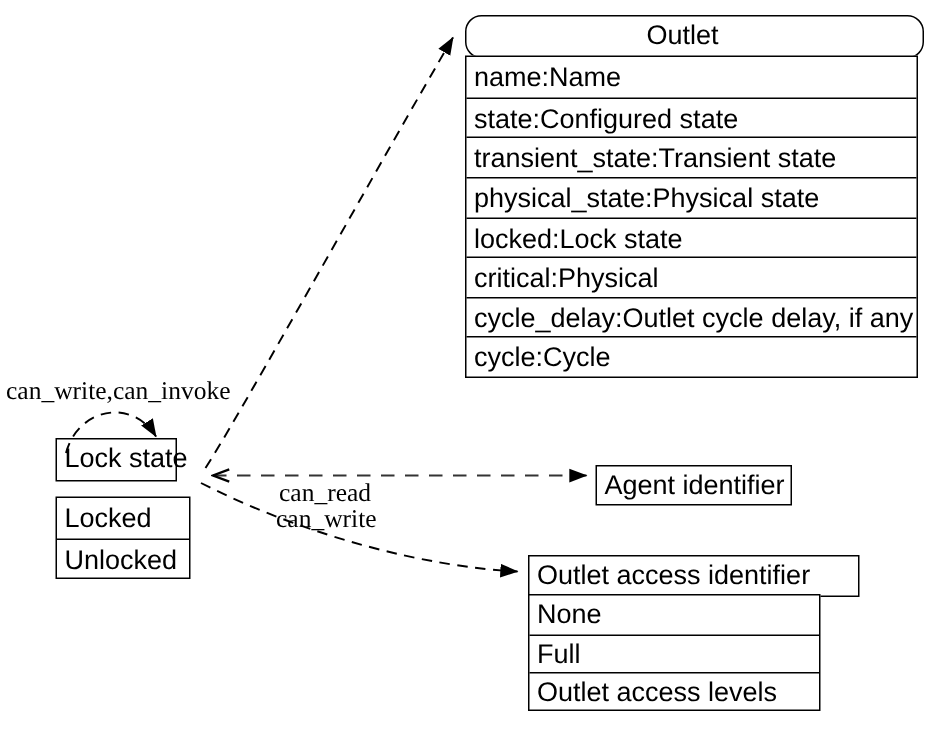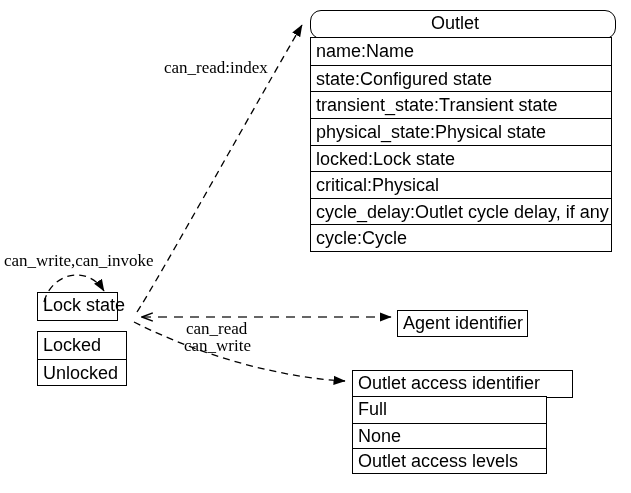--- a/index.html
+++ b/index.html
@@ -52,38 +52,37 @@
   <div class="box" style="left:37px; top:292px; width:81px; height:28.5px; line-height:25.5px;">Lock state</div>
   <div class="rows" style="left:37px; top:331.2px; width:90px;">
     <div class="row">Locked</div>
     <div class="row">Unlocked</div>
   </div>
 
   <div class="box" style="left:397px; top:310px; width:131px; height:27px; line-height:24px;">Agent identifier</div>
 
   <div class="box" style="left:352px; top:370px; width:221px; height:27.5px; line-height:24.5px;">Outlet access identifier</div>
   <div class="rows perm" style="left:352px; top:396.2px; width:195px;">
+    <div class="row">None</div>
     <div class="row">Full</div>
-    <div class="row">None</div>
     <div class="row">Outlet access levels</div>
   </div>
 
   <svg class="edges" width="631" height="493" viewBox="0 0 631 493">
     <defs>
       <marker id="ah" viewBox="0 0 12 10" refX="11" refY="5" markerWidth="12.5" markerHeight="10.5" orient="auto" markerUnits="userSpaceOnUse">
         <path d="M0,0.6 L11.6,5 L0,9.4 z" fill="#000"></path>
       </marker>
       <marker id="vee" viewBox="0 0 12 10" refX="11" refY="5" markerWidth="13" markerHeight="11" orient="auto-start-reverse" markerUnits="userSpaceOnUse">
         <path d="M1,1.2 L11,5 L1,8.8" fill="none" stroke="#000" stroke-width="1.4"></path>
       </marker>
     </defs>
     <path class="dashed" d="M137,312 C158,280 258,100 302,25" marker-end="url(#ah)"></path>
     <path class="dashed" d="M44,302 C52,272 88,265 104,291" marker-end="url(#ah)"></path>
     <path class="dashed dash-long" d="M142,317 L391,317" marker-start="url(#vee)" marker-end="url(#ah)"></path>
     <path class="dashed" d="M134,322 C205,358 285,378 345,381" marker-end="url(#ah)"></path>
   </svg>
 
-  <div class="elabel" style="left:164px; top:59px;">can_read:index</div>
   <div class="elabel" style="left:4px; top:252px;">can_write,can_invoke</div>
   <div class="elabel" style="left:184px; top:297px;margin-top:40px;">can_write</div>
   <div class="elabel" style="left:186px; top:320px;">can_read</div>
 
 </div>
 
 </body></html>

